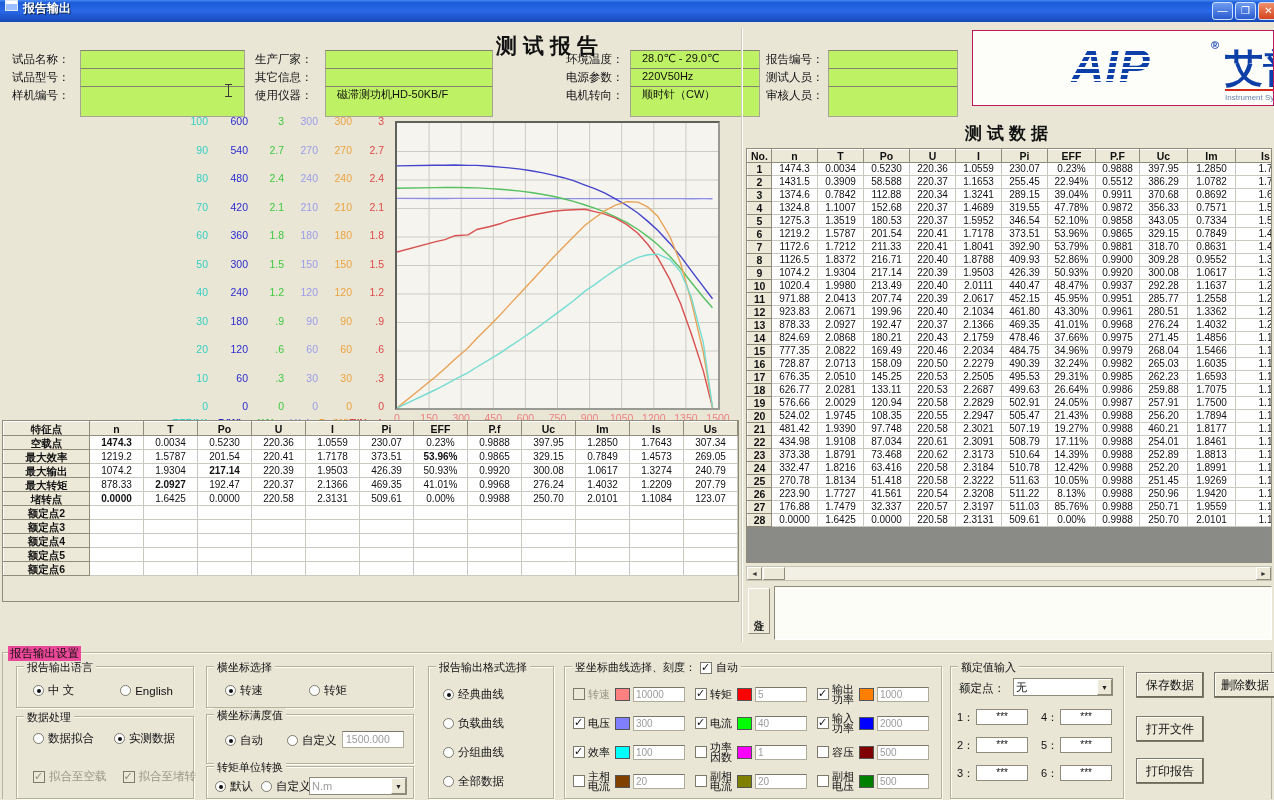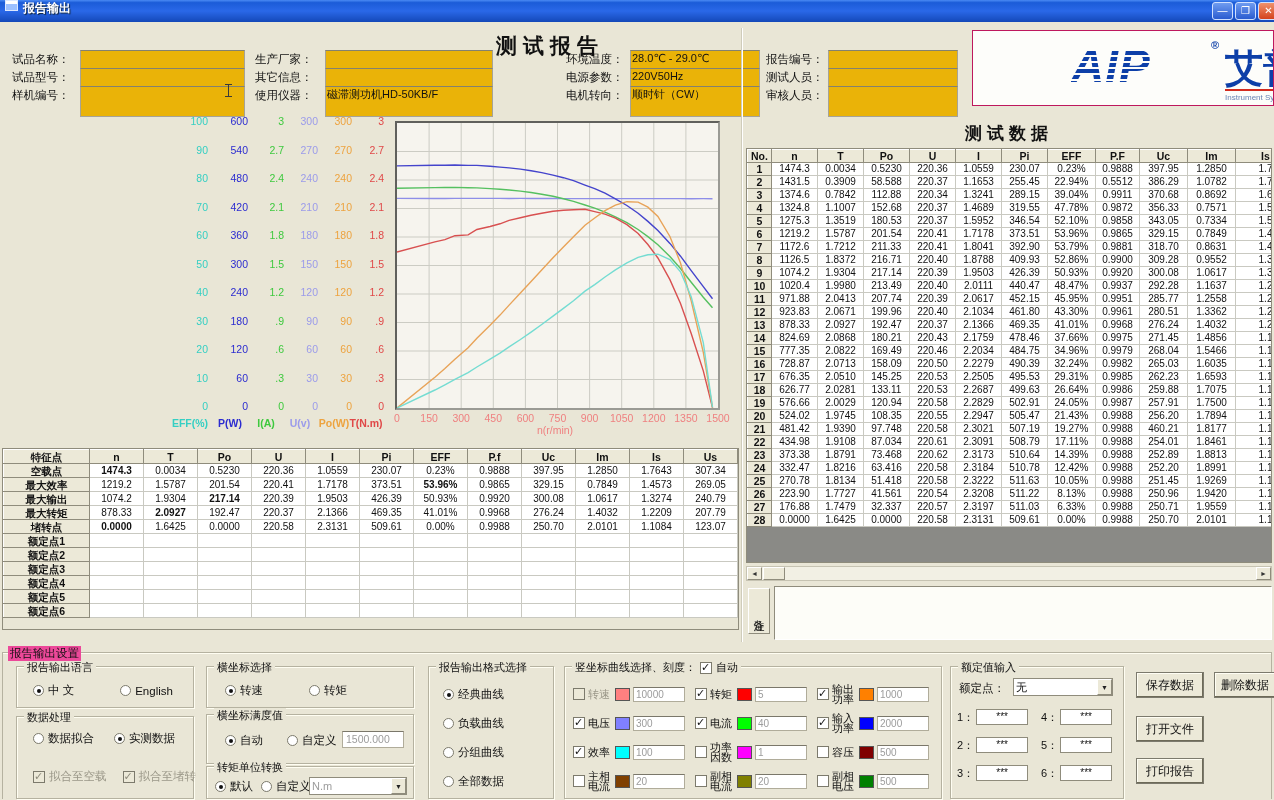--- a/index.html
+++ b/index.html
@@ -10,21 +10,21 @@
  background:linear-gradient(180deg,#4a8af4 0%,#1b5cd8 12%,#2a68e8 50%,#1448b8 100%);
  display:flex;align-items:flex-start;padding-left:5px}
 .titlebar .wicon{width:13px;height:11px;border:1px solid #dce8ff;background:linear-gradient(180deg,#fff 0 3px,#9cc0ff 3px 100%);margin-right:5px}
 .titlebar .wtitle{color:#fff;font-size:12px;font-weight:bold;text-shadow:1px 1px 1px #123}
 .winbtn{position:absolute;top:2px;width:21px;height:18px;border:1px solid #cfe0ff;border-radius:3px;
  color:#fff;font-size:10px;line-height:16px;text-align:center;background:linear-gradient(180deg,#6f9cf0,#2a5cd0)}
 .winbtn.close{background:linear-gradient(180deg,#f0926c,#d4431e)}
 
 .rpt-title{position:absolute;left:430px;top:32px;width:240px;text-align:center;font-size:21px;font-weight:bold;letter-spacing:6px;font-family:"Liberation Serif","DejaVu Serif",serif}
 .f-label{position:absolute;font-size:11.5px;white-space:nowrap}
-.f-input{position:absolute;height:31px;background:#eab308;border:1px solid #a6a397;border-top-color:#84816f;font-size:11px;line-height:15px;padding:0 1px;white-space:nowrap;overflow:hidden}
+.f-input{position:absolute;height:31px;background:#bef264;border:1px solid #a6a397;border-top-color:#84816f;font-size:11px;line-height:15px;padding:0 11px;white-space:nowrap;overflow:hidden}
 .logo-panel{position:absolute;left:972px;top:30px;width:302px;height:76px;background:#fdfdfa;border:1px solid #be185d;overflow:hidden}
 .logo-aip{position:absolute;left:98px;top:8px;font-size:46px;font-weight:bold;font-style:italic;letter-spacing:1px;color:#0d3fa8;
  background:repeating-linear-gradient(180deg,#0d3fa8 0 4px,#fdfdfa 4px 6px);-webkit-background-clip:text;background-clip:text;-webkit-text-fill-color:transparent}
 .logo-reg{position:absolute;left:238px;top:8px;font-size:11px;color:#0d3fa8;font-weight:bold}
 .logo-cn{position:absolute;left:252px;top:12px;font-size:38px;font-weight:bold;color:#0d3fa8;white-space:nowrap}
 .logo-bar{position:absolute;left:252px;top:58px;width:70px;height:2px;background:#d42b1e}
 .logo-sub{position:absolute;left:252px;top:62px;font-size:8px;color:#6a84b4;white-space:nowrap}
 .ibeam{position:absolute;left:225px;top:84px;width:7px;height:13px;border-top:1px solid #3a3a3a;border-bottom:1px solid #3a3a3a;
  background:linear-gradient(#3a3a3a,#3a3a3a) center/1px 100% no-repeat}
 
@@ -33,21 +33,21 @@
 .xtick{position:absolute;top:412px;width:30px;text-align:center;font-size:10.5px;color:#ef8080}
 .xlabel{position:absolute;left:510px;top:424px;width:90px;text-align:center;font-size:10.5px;color:#ef8080}
 .plot{position:absolute;left:395px;top:121px;width:325px;height:289px;background:#f6f4ee;
  border:2px solid #9a9a94;border-top-color:#60605c;border-left-color:#60605c}
 
 table{border-collapse:collapse;table-layout:fixed;background:#fff}
 td{border:1px solid #c9c9c1;background:#fff;text-align:center;font-size:10px;height:13px;line-height:12px;padding:0 1px;white-space:nowrap;overflow:hidden}
 td.hd{background:#ece9d8;border:1px solid;border-color:#fff #8f8c7c #8f8c7c #fff;font-weight:bold;font-size:10.5px}
 td.b{font-weight:bold}
 .ft td{height:14px}
-.feature-wrap{position:absolute;left:2px;top:448px;width:737px;height:182px;overflow:hidden;border:1px solid #8f8c7c}
+.feature-wrap{position:absolute;left:2px;top:420px;width:737px;height:182px;overflow:hidden;border:1px solid #8f8c7c}
 .data-wrap{position:absolute;left:746px;top:148px;width:526px;height:415px;overflow:hidden;background:#8a8a86;border:1px solid #8f8c7c}
 .data-title{position:absolute;left:746px;top:122px;width:526px;text-align:center;font-size:17px;font-weight:bold;letter-spacing:5px;font-family:"Liberation Serif","DejaVu Serif",serif}
 
 .hscroll{position:absolute;left:746px;top:566px;width:526px;height:15px;background:#f2f0e4;border:1px solid #c6c3b2}
 .sbtn{position:absolute;top:0;width:15px;height:13px;background:#ece9d8;border:1px solid #8f8c7c;border-top-color:#fff;border-left-color:#fff;
  font-size:7px;line-height:12px;text-align:center;color:#333}
 .sthumb{position:absolute;left:16px;top:0;width:22px;height:13px;background:#ece9d8;border:1px solid #8f8c7c;border-top-color:#fff;border-left-color:#fff}
 .remark-label{position:absolute;left:748px;top:588px;width:22px;height:46px;background:#ece9d8;border:1px solid #8f8c7c;border-top-color:#fff;border-left-color:#fff;
  writing-mode:vertical-rl;text-orientation:upright;font-size:11px;text-align:center;line-height:20px}
 .remark-area{position:absolute;left:774px;top:586px;width:498px;height:54px;background:#fdfdf8;border:1px solid #8f8c7c;border-bottom-color:#fff;border-right-color:#fff}
@@ -349,35 +349,20 @@
           <td>2.3131</td>
           <td>509.61</td>
           <td>0.00%</td>
           <td>0.9988</td>
           <td>250.70</td>
           <td>2.0101</td>
           <td>1.1084</td>
           <td>123.07</td>
         </tr>
         <tr>
-          <td class="hd">额定点1</td>
-          <td></td>
-          <td></td>
-          <td></td>
-          <td></td>
-          <td></td>
-          <td></td>
-          <td></td>
-          <td></td>
-          <td></td>
-          <td></td>
-          <td></td>
-          <td></td>
-        </tr>
-        <tr>
           <td class="hd">额定点2</td>
           <td></td>
           <td></td>
           <td></td>
           <td></td>
           <td></td>
           <td></td>
           <td></td>
           <td></td>
           <td></td>
@@ -847,21 +832,21 @@
           <td>1.1</td>
         </tr>
         <tr>
           <td class="hd">27</td>
           <td>176.88</td>
           <td>1.7479</td>
           <td>32.337</td>
           <td>220.57</td>
           <td>2.3197</td>
           <td>511.03</td>
-          <td>6.33%</td>
+          <td>85.76%</td>
           <td>0.9988</td>
           <td>250.71</td>
           <td>1.9559</td>
           <td>1.1</td>
         </tr>
         <tr>
           <td class="hd">28</td>
           <td>0.0000</td>
           <td>1.6425</td>
           <td>0.0000</td>

